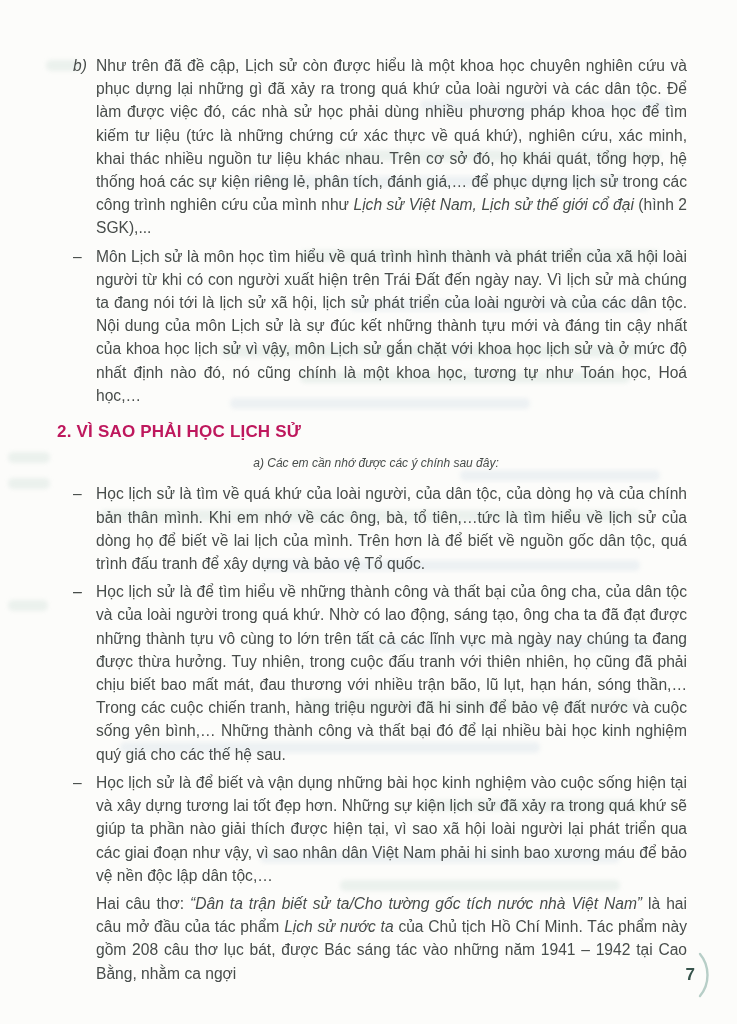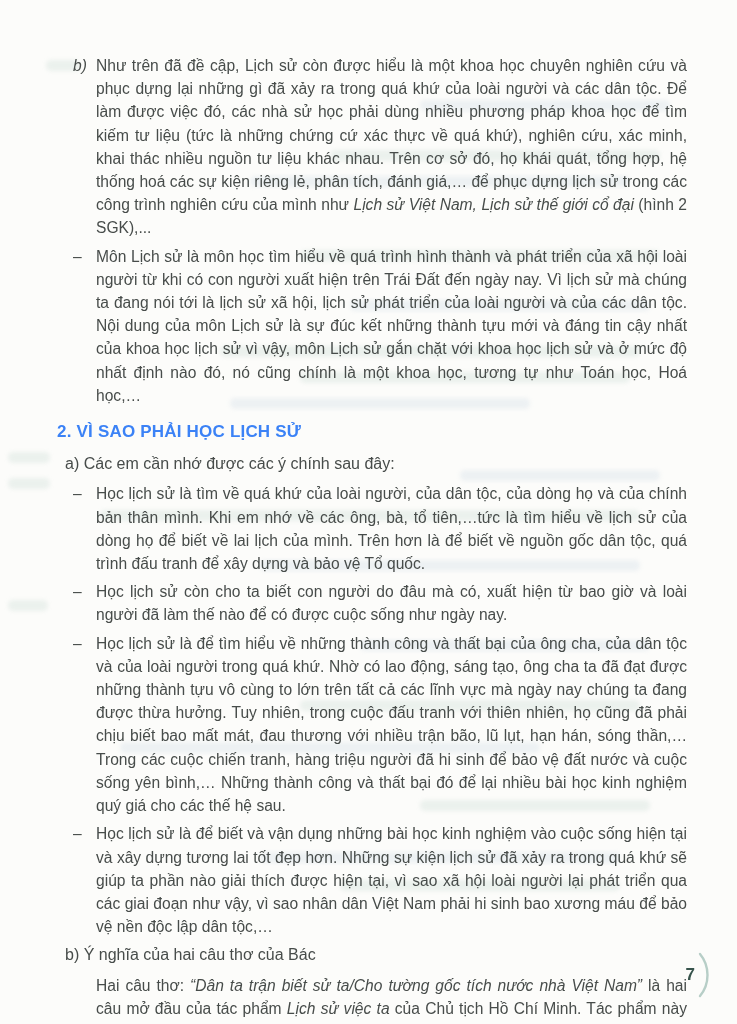--- a/index.html
+++ b/index.html
@@ -33,26 +33,28 @@
   .para .marker {
     position: absolute;
     left: 16px;
     top: 0;
   }
   .italic { font-style: italic; }
   .section-heading {
     margin: 13px 0 9px 0;
     font-size: 17px;
     font-weight: bold;
-    color: #3b82f6;
+    color: #be185d;
     letter-spacing: 0.2px;
   }
   .sub-label {
     margin: 2px 0 7px 8px;
-    font-size: 16px;
+    font-style: italic;
+    font-size: 12px;
+    text-align: center;
   }
   .pagenum-wrap {
     position: absolute;
     right: 24px;
     bottom: 26px;
     display: flex;
     align-items: center;
   }
   .pagenum {
     font-size: 17px;
@@ -113,35 +115,33 @@
     <div class="section-heading">2. VÌ SAO PHẢI HỌC LỊCH SỬ</div>
 
     <div class="sub-label">a) Các em cần nhớ được các ý chính sau đây:</div>
 
     <div class="para">
       <span class="marker">–</span>
       <span>Học lịch sử là tìm về quá khứ của loài người, của dân tộc, của dòng họ và của chính bản thân mình. Khi em nhớ về các ông, bà, tổ tiên,…tức là tìm hiểu về lịch sử của dòng họ để biết về lai lịch của mình. Trên hơn là để biết về nguồn gốc dân tộc, quá trình đấu tranh để xây dựng và bảo vệ Tổ quốc.</span>
     </div>
     <div class="para">
       <span class="marker">–</span>
-      <span>Học lịch sử còn cho ta biết con người do đâu mà có, xuất hiện từ bao giờ và loài người đã làm thế nào để có được cuộc sống như ngày nay.</span>
     </div>
     <div class="para">
       <span class="marker">–</span>
       <span>Học lịch sử là để tìm hiểu về những thành công và thất bại của ông cha, của dân tộc và của loài người trong quá khứ. Nhờ có lao động, sáng tạo, ông cha ta đã đạt được những thành tựu vô cùng to lớn trên tất cả các lĩnh vực mà ngày nay chúng ta đang được thừa hưởng. Tuy nhiên, trong cuộc đấu tranh với thiên nhiên, họ cũng đã phải chịu biết bao mất mát, đau thương với nhiều trận bão, lũ lụt, hạn hán, sóng thần,… Trong các cuộc chiến tranh, hàng triệu người đã hi sinh để bảo vệ đất nước và cuộc sống yên bình,… Những thành công và thất bại đó để lại nhiều bài học kinh nghiệm quý giá cho các thế hệ sau.</span>
     </div>
     <div class="para">
       <span class="marker">–</span>
       <span>Học lịch sử là để biết và vận dụng những bài học kinh nghiệm vào cuộc sống hiện tại và xây dựng tương lai tốt đẹp hơn. Những sự kiện lịch sử đã xảy ra trong quá khứ sẽ giúp ta phần nào giải thích được hiện tại, vì sao xã hội loài người lại phát triển qua các giai đoạn như vậy, vì sao nhân dân Việt Nam phải hi sinh bao xương máu để bảo vệ nền độc lập dân tộc,…</span>
     </div>
 
-    <div class="sub-label">b) Ý nghĩa của hai câu thơ của Bác</div>
 
     <div class="para">
-      <span>Hai câu thơ: </span><span class="italic">“Dân ta trận biết sử ta/Cho tường gốc tích nước nhà Việt Nam”</span><span> là hai câu mở đầu của tác phẩm </span><span class="italic">Lịch sử việc ta</span><span> của Chủ tịch Hồ Chí Minh. Tác phẩm này gồm 208 câu thơ lục bát, được Bác sáng tác vào những năm 1941 – 1942 tại Cao Bằng, nhằm ca ngợi</span>
+      <span>Hai câu thơ: </span><span class="italic">“Dân ta trận biết sử ta/Cho tường gốc tích nước nhà Việt Nam”</span><span> là hai câu mở đầu của tác phẩm </span><span class="italic">Lịch sử nước ta</span><span> của Chủ tịch Hồ Chí Minh. Tác phẩm này gồm 208 câu thơ lục bát, được Bác sáng tác vào những năm 1941 – 1942 tại Cao Bằng, nhằm ca ngợi</span>
     </div>
 
   </div>
 
   <div class="pagenum-wrap">
     <span class="pagenum">7</span>
     <svg width="16" height="46" viewBox="0 0 16 46" aria-hidden="true">
       <path d="M3,2 C 13,14 13,32 3,44" stroke="#b7cec7" stroke-width="2.4" fill="none" stroke-linecap="round"></path>
     </svg>
   </div>

